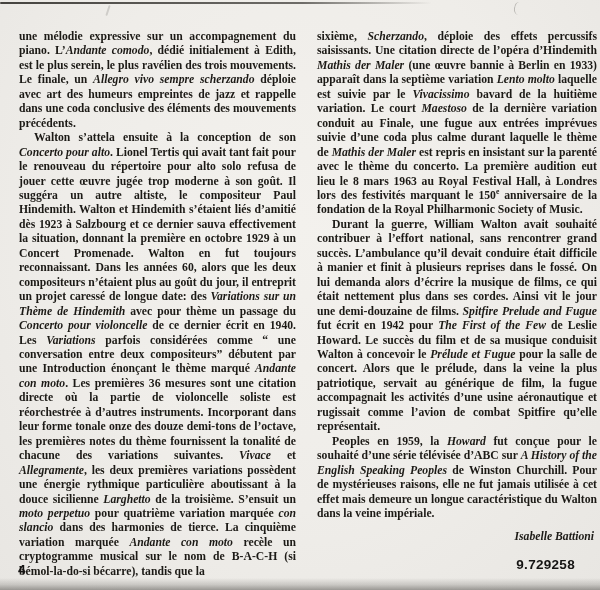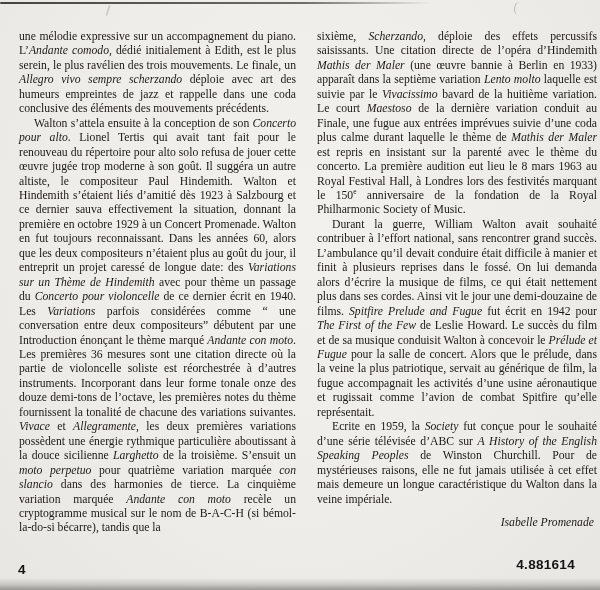--- a/index.html
+++ b/index.html
@@ -13,21 +13,21 @@
     color:#1c1a16;
   }
   .col {
     position:absolute; top:30px;
     font-size:11.7px; line-height:14.45px;
     text-align:justify; text-justify:inter-word;
     -webkit-hyphens:none; hyphens:none;
   }
   #col-left  { left:19px;  width:277px; }
   #col-right { left:317px; width:280px; }
-  .para { margin:0; }
+  .para { margin:0;font-weight:bold; }
   .para.indent { text-indent:15px; }
   .para.signature { text-align:right; margin-top:9px; padding-right:3px; }
   em { font-style:italic; }
   sup { font-size:7.5px; vertical-align:super; line-height:0; }
 
   .footer-num {
     position:absolute;
     font-family:"Liberation Sans","DejaVu Sans",sans-serif;
     font-weight:700; font-size:13.5px; color:#151413; letter-spacing:.3px;
   }
@@ -60,21 +60,21 @@
   <div class="smudge-top-left"></div>
   <div class="crease-top-right"></div>
 
   <div class="col" id="col-left">
       <p class="para"><span>une mélodie expressive sur un accompagnement du piano. L’</span><em>Andante comodo</em><span>, dédié initialement à Edith, est le plus serein, le plus ravélien des trois mouvements. Le finale, un </span><em>Allegro vivo sempre scherzando</em><span> déploie avec art des humeurs empreintes de jazz et rappelle dans une coda conclusive des éléments des mouvements précédents.</span></p>
       <p class="para indent"><span>Walton s’attela ensuite à la conception de son </span><em>Concerto pour alto</em><span>. Lionel Tertis qui avait tant fait pour le renouveau du répertoire pour alto solo refusa de jouer cette œuvre jugée trop moderne à son goût. Il suggéra un autre altiste, le compositeur Paul Hindemith. Walton et Hindemith s’étaient liés d’amitié dès 1923 à Salzbourg et ce dernier sauva effectivement la situation, donnant la première en octobre 1929 à un Concert Promenade. Walton en fut toujours reconnaissant. Dans les années 60, alors que les deux compositeurs n’étaient plus au goût du jour, il entreprit un projet caressé de longue date: des </span><em>Variations sur un Thème de Hindemith</em><span> avec pour thème un passage du </span><em>Concerto pour violoncelle</em><span> de ce dernier écrit en 1940. Les </span><em>Variations</em><span> parfois considérées comme “ une conversation entre deux compositeurs” débutent par une Introduction énonçant le thème marqué </span><em>Andante con moto</em><span>. Les premières 36 mesures sont une citation directe où la partie de violoncelle soliste est réorchestrée à d’autres instruments. Incorporant dans leur forme tonale onze des douze demi-tons de l’octave, les premières notes du thème fournissent la tonalité de chacune des variations suivantes. </span><em>Vivace</em><span> et </span><em>Allegramente</em><span>, les deux premières variations possèdent une énergie rythmique particulière aboutissant à la douce sicilienne </span><em>Larghetto</em><span> de la troisième. S’ensuit un </span><em>moto perpetuo</em><span> pour quatrième variation marquée </span><em>con slancio</em><span> dans des harmonies de tierce. La cinquième variation marquée </span><em>Andante con moto</em><span> recèle un cryptogramme musical sur le nom de B-A-C-H (si bémol-la-do-si bécarre), tandis que la</span></p>
     </div>
   <div class="col" id="col-right">
       <p class="para"><span>sixième, </span><em>Scherzando</em><span>, déploie des effets percussifs saisissants. Une citation directe de l’opéra d’Hindemith </span><em>Mathis der Maler</em><span> (une œuvre bannie à Berlin en 1933) apparaît dans la septième variation </span><em>Lento molto</em><span> laquelle est suivie par le </span><em>Vivacissimo</em><span> bavard de la huitième variation. Le court </span><em>Maestoso</em><span> de la dernière variation conduit au Finale, une fugue aux entrées imprévues suivie d’une coda plus calme durant laquelle le thème de </span><em>Mathis der Maler</em><span> est repris en insistant sur la parenté avec le thème du concerto. La première audition eut lieu le 8 mars 1963 au Royal Festival Hall, à Londres lors des festivités marquant le 150</span><sup>e</sup><span> anniversaire de la fondation de la Royal Philharmonic Society of Music.</span></p>
       <p class="para indent"><span>Durant la guerre, William Walton avait souhaité contribuer à l’effort national, sans rencontrer grand succès. L’ambulance qu’il devait conduire était difficile à manier et finit à plusieurs reprises dans le fossé. On lui demanda alors d’écrire la musique de films, ce qui était nettement plus dans ses cordes. Ainsi vit le jour une demi-douzaine de films. </span><em>Spitfire Prelude and Fugue</em><span> fut écrit en 1942 pour </span><em>The First of the Few</em><span> de Leslie Howard. Le succès du film et de sa musique conduisit Walton à concevoir le </span><em>Prélude et Fugue</em><span> pour la salle de concert. Alors que le prélude, dans la veine la plus patriotique, servait au générique de film, la fugue accompagnait les activités d’une usine aéronautique et rugissait comme l’avion de combat Spitfire qu’elle représentait.</span></p>
-      <p class="para indent"><span>Ecrite en 1959, la </span><em>Society</em><span> fut conçue pour le souhaité d’une série télévisée d’ABC sur </span><em>A History of the English Speaking Peoples</em><span> de Winston Churchill. Pour de mystérieuses raisons, elle ne fut jamais utilisée à cet effet mais demeure un longue caractéristique du Walton dans la veine impériale.</span></p>
-      <p class="para signature"><em>Isabelle Promenade</em></p>
+      <p class="para indent"><span>Peoples en 1959, la </span><em>Howard</em><span> fut conçue pour le souhaité d’une série télévisée d’ABC sur </span><em>A History of the English Speaking Peoples</em><span> de Winston Churchill. Pour de mystérieuses raisons, elle ne fut jamais utilisée à cet effet mais demeure un longue caractéristique du Walton dans la veine impériale.</span></p>
+      <p class="para signature"><em>Isabelle Battioni</em></p>
     </div>
 
   <div class="footer-num" id="page-number">4</div>
-  <div class="footer-num" id="catalog-number">4.881614</div>
+  <div class="footer-num" id="catalog-number">9.729258</div>
 
   <div class="bottom-shadow"></div>
 </div>
 
 </body></html>

